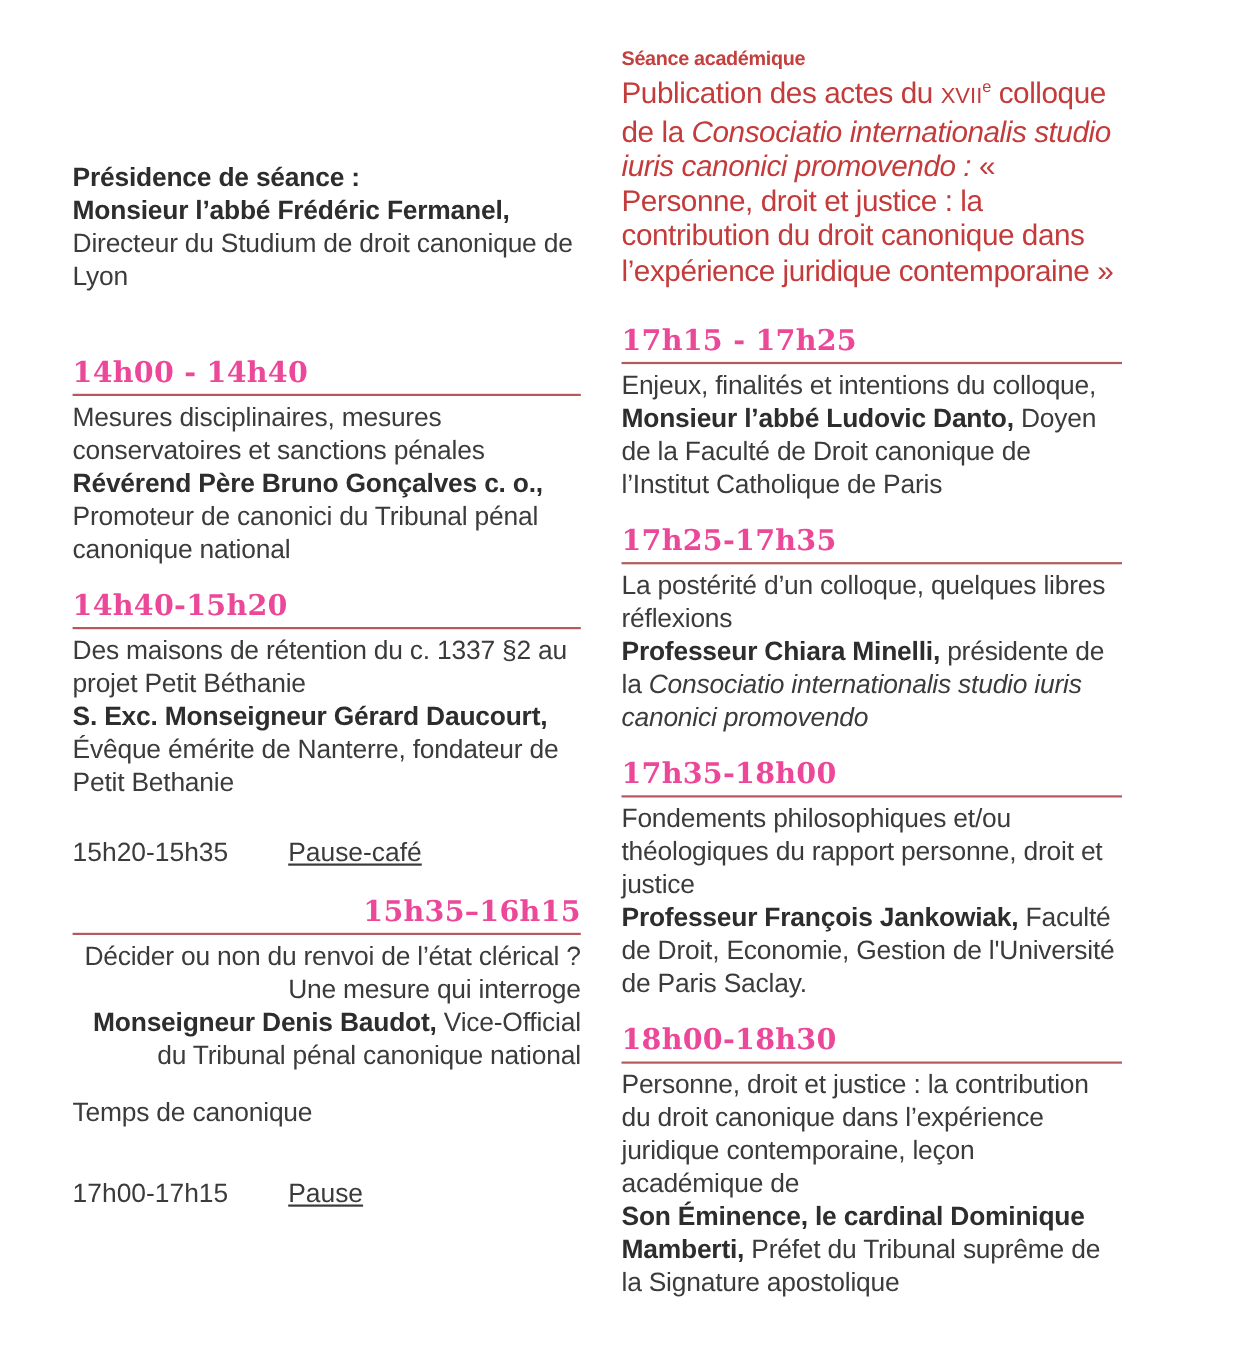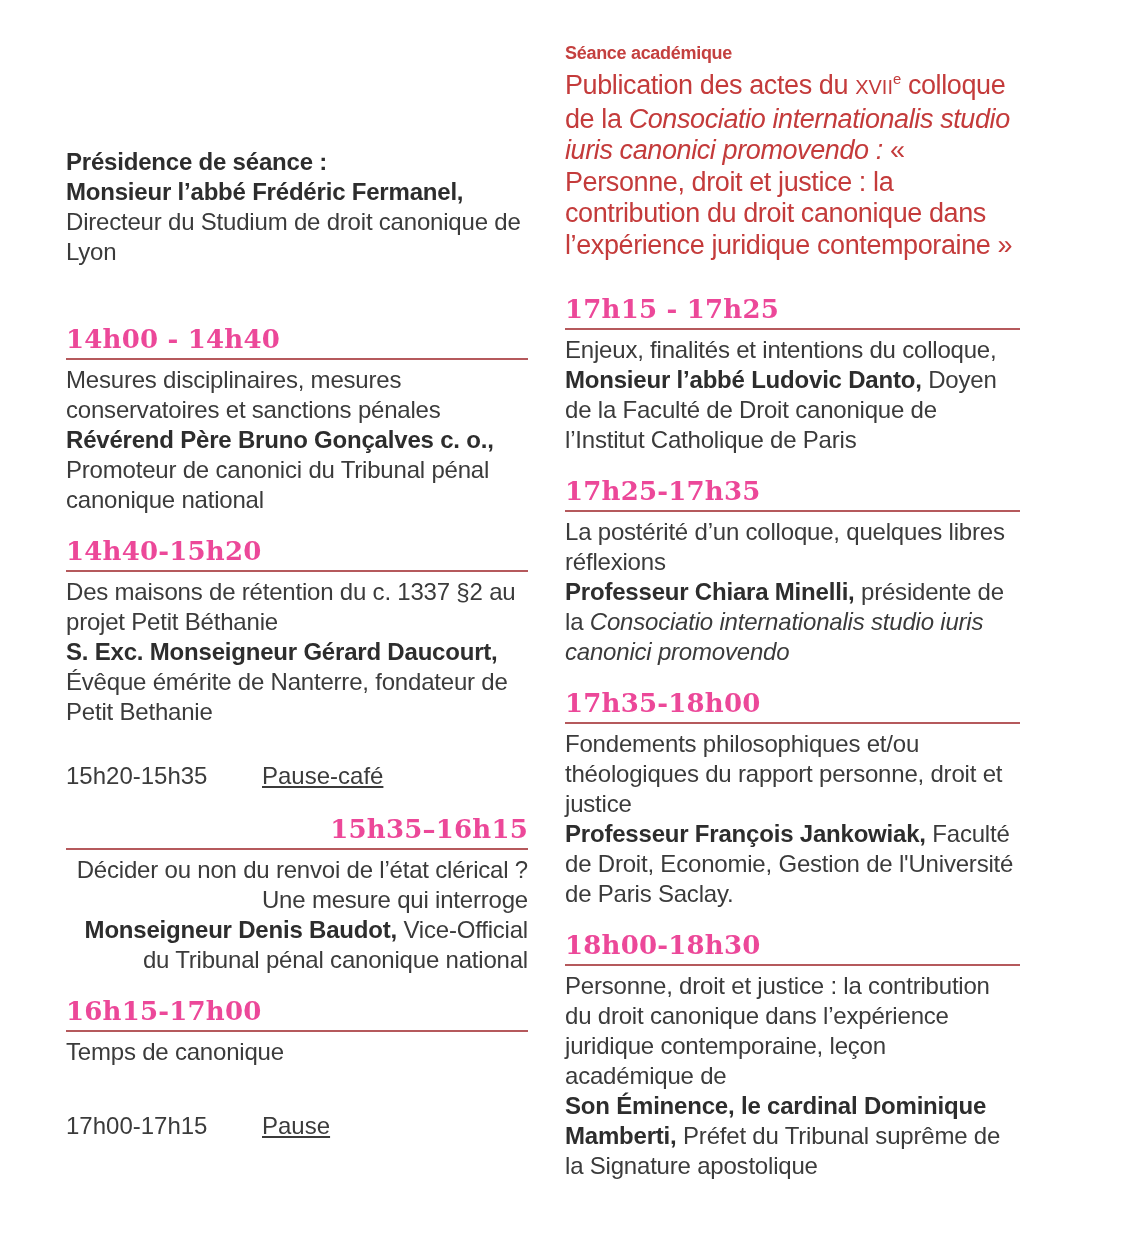--- a/index.html
+++ b/index.html
@@ -73,21 +73,20 @@
   </div>
 
   <div class="session after-pause">
     <h2 class="time-heading">15h35–16h15</h2>
     <p class="body-text"><span>Décider ou non du renvoi de l’état clérical ? Une mesure qui interroge</span><br>
       <span class="b">Monseigneur Denis Baudot,</span>
       <span>Vice-Official du Tribunal pénal canonique national</span></p>
   </div>
 
   <div class="session">
-    <h2 class="time-heading">16h15-17h00</h2>
     <p class="body-text">Temps de canonique</p>
   </div>
 
   <div class="pause-row pause2">
     <span class="pause-time">17h00-17h15</span><span>Pause</span>
   </div>
 
 </div>
 
 <div class="col" id="right-col">

